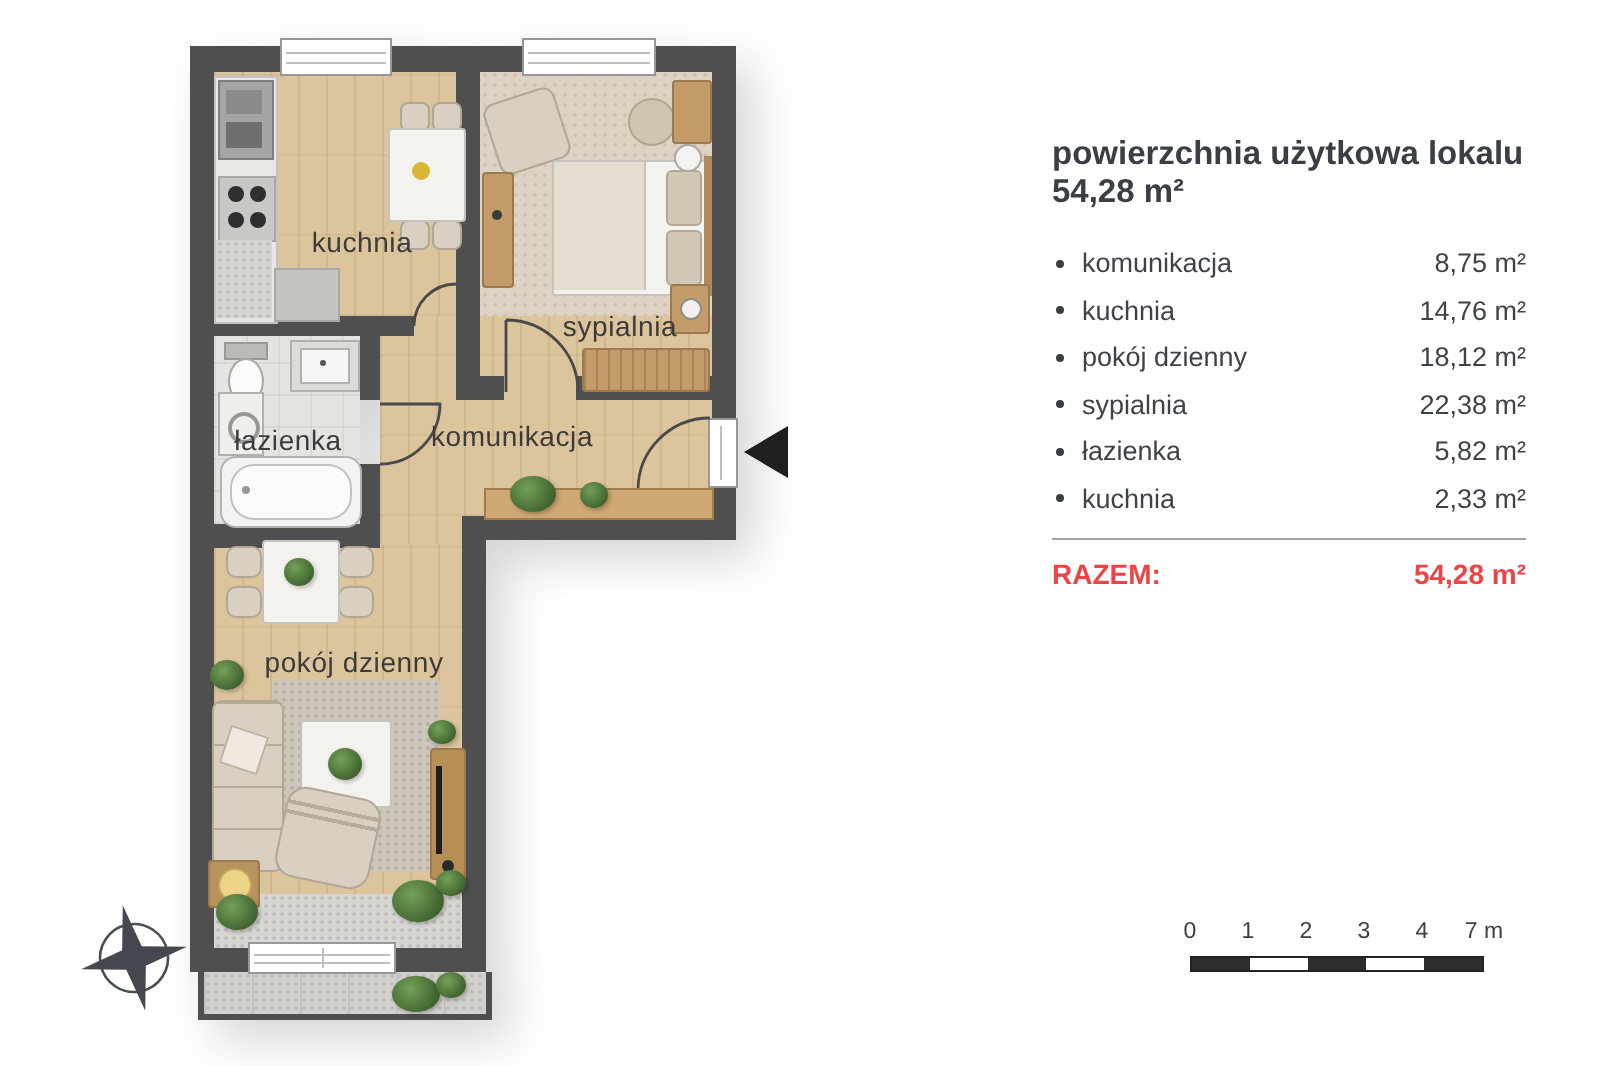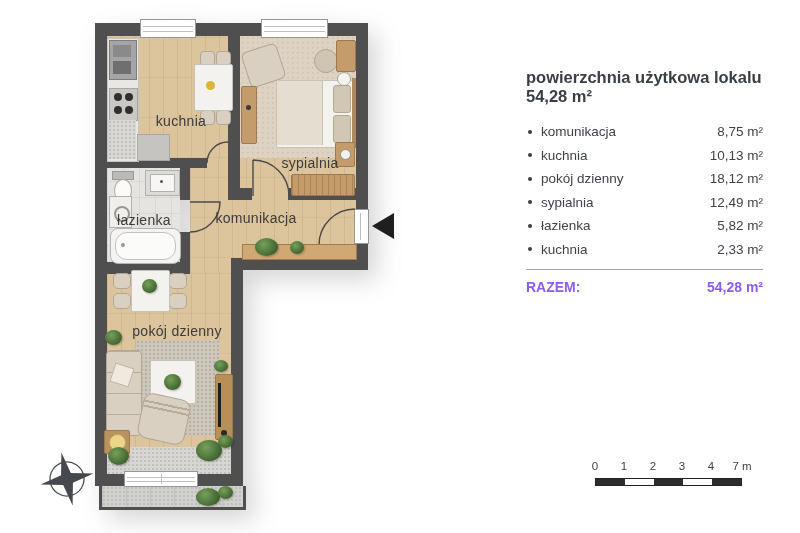--- a/index.html
+++ b/index.html
@@ -35,21 +35,21 @@
   .room-label{position:absolute;transform:translate(-50%,-50%);color:#3b3b3b;font-size:14px;
               letter-spacing:.3px;white-space:nowrap;}
   
   #legend{position:absolute;left:526px;top:68px;width:237px;}
   #legend h1{margin:0 0 14px 0;font-size:16.5px;line-height:19px;font-weight:700;color:#3a3f45;}
   .lrow{display:flex;align-items:center;height:23.5px;font-size:13.5px;color:#3e434a;}
   .lrow .dot{width:4px;height:4px;border-radius:50%;background:#3a3f45;margin:0 9px 0 2px;flex:none;}
   .lrow .lbl{flex:1;}
   .lrow .val{text-align:right;}
   #legend .divider{border-top:1px solid #a0a5ab;margin-top:8px;}
-  .trow{display:flex;justify-content:space-between;padding-top:9px;font-size:14px;font-weight:700;color:#8b5cf6;}
+  .trow{display:flex;justify-content:space-between;padding-top:9px;font-size:14px;font-weight:700;color:#ef4444;}
   
   #scalebar{position:absolute;left:595px;top:460px;width:160px;height:30px;}
   .snum{position:absolute;top:0;transform:translateX(-50%);font-size:11.5px;color:#3a3f45;white-space:nowrap;}
   #sbar{position:absolute;left:0;top:18px;width:145px;height:6px;border:1px solid #222;display:flex;}
   #sbar div{flex:1;}
   .sb-dark{background:#2d2d2d;} .sb-light{background:#ffffff;}
 </style>
 </head>
 <body>
 
@@ -217,31 +217,31 @@
       <span>54,28 m²</span>
     </h1>
     <div class="lrow">
       <span class="dot"></span>
       <span class="lbl">komunikacja</span>
       <span class="val">8,75 m²</span>
     </div>
     <div class="lrow">
       <span class="dot"></span>
       <span class="lbl">kuchnia</span>
-      <span class="val">10,13 m²</span>
+      <span class="val">14,76 m²</span>
     </div>
     <div class="lrow">
       <span class="dot"></span>
       <span class="lbl">pokój dzienny</span>
       <span class="val">18,12 m²</span>
     </div>
     <div class="lrow">
       <span class="dot"></span>
       <span class="lbl">sypialnia</span>
-      <span class="val">12,49 m²</span>
+      <span class="val">22,38 m²</span>
     </div>
     <div class="lrow">
       <span class="dot"></span>
       <span class="lbl">łazienka</span>
       <span class="val">5,82 m²</span>
     </div>
     <div class="lrow">
       <span class="dot"></span>
       <span class="lbl">kuchnia</span>
       <span class="val">2,33 m²</span>

